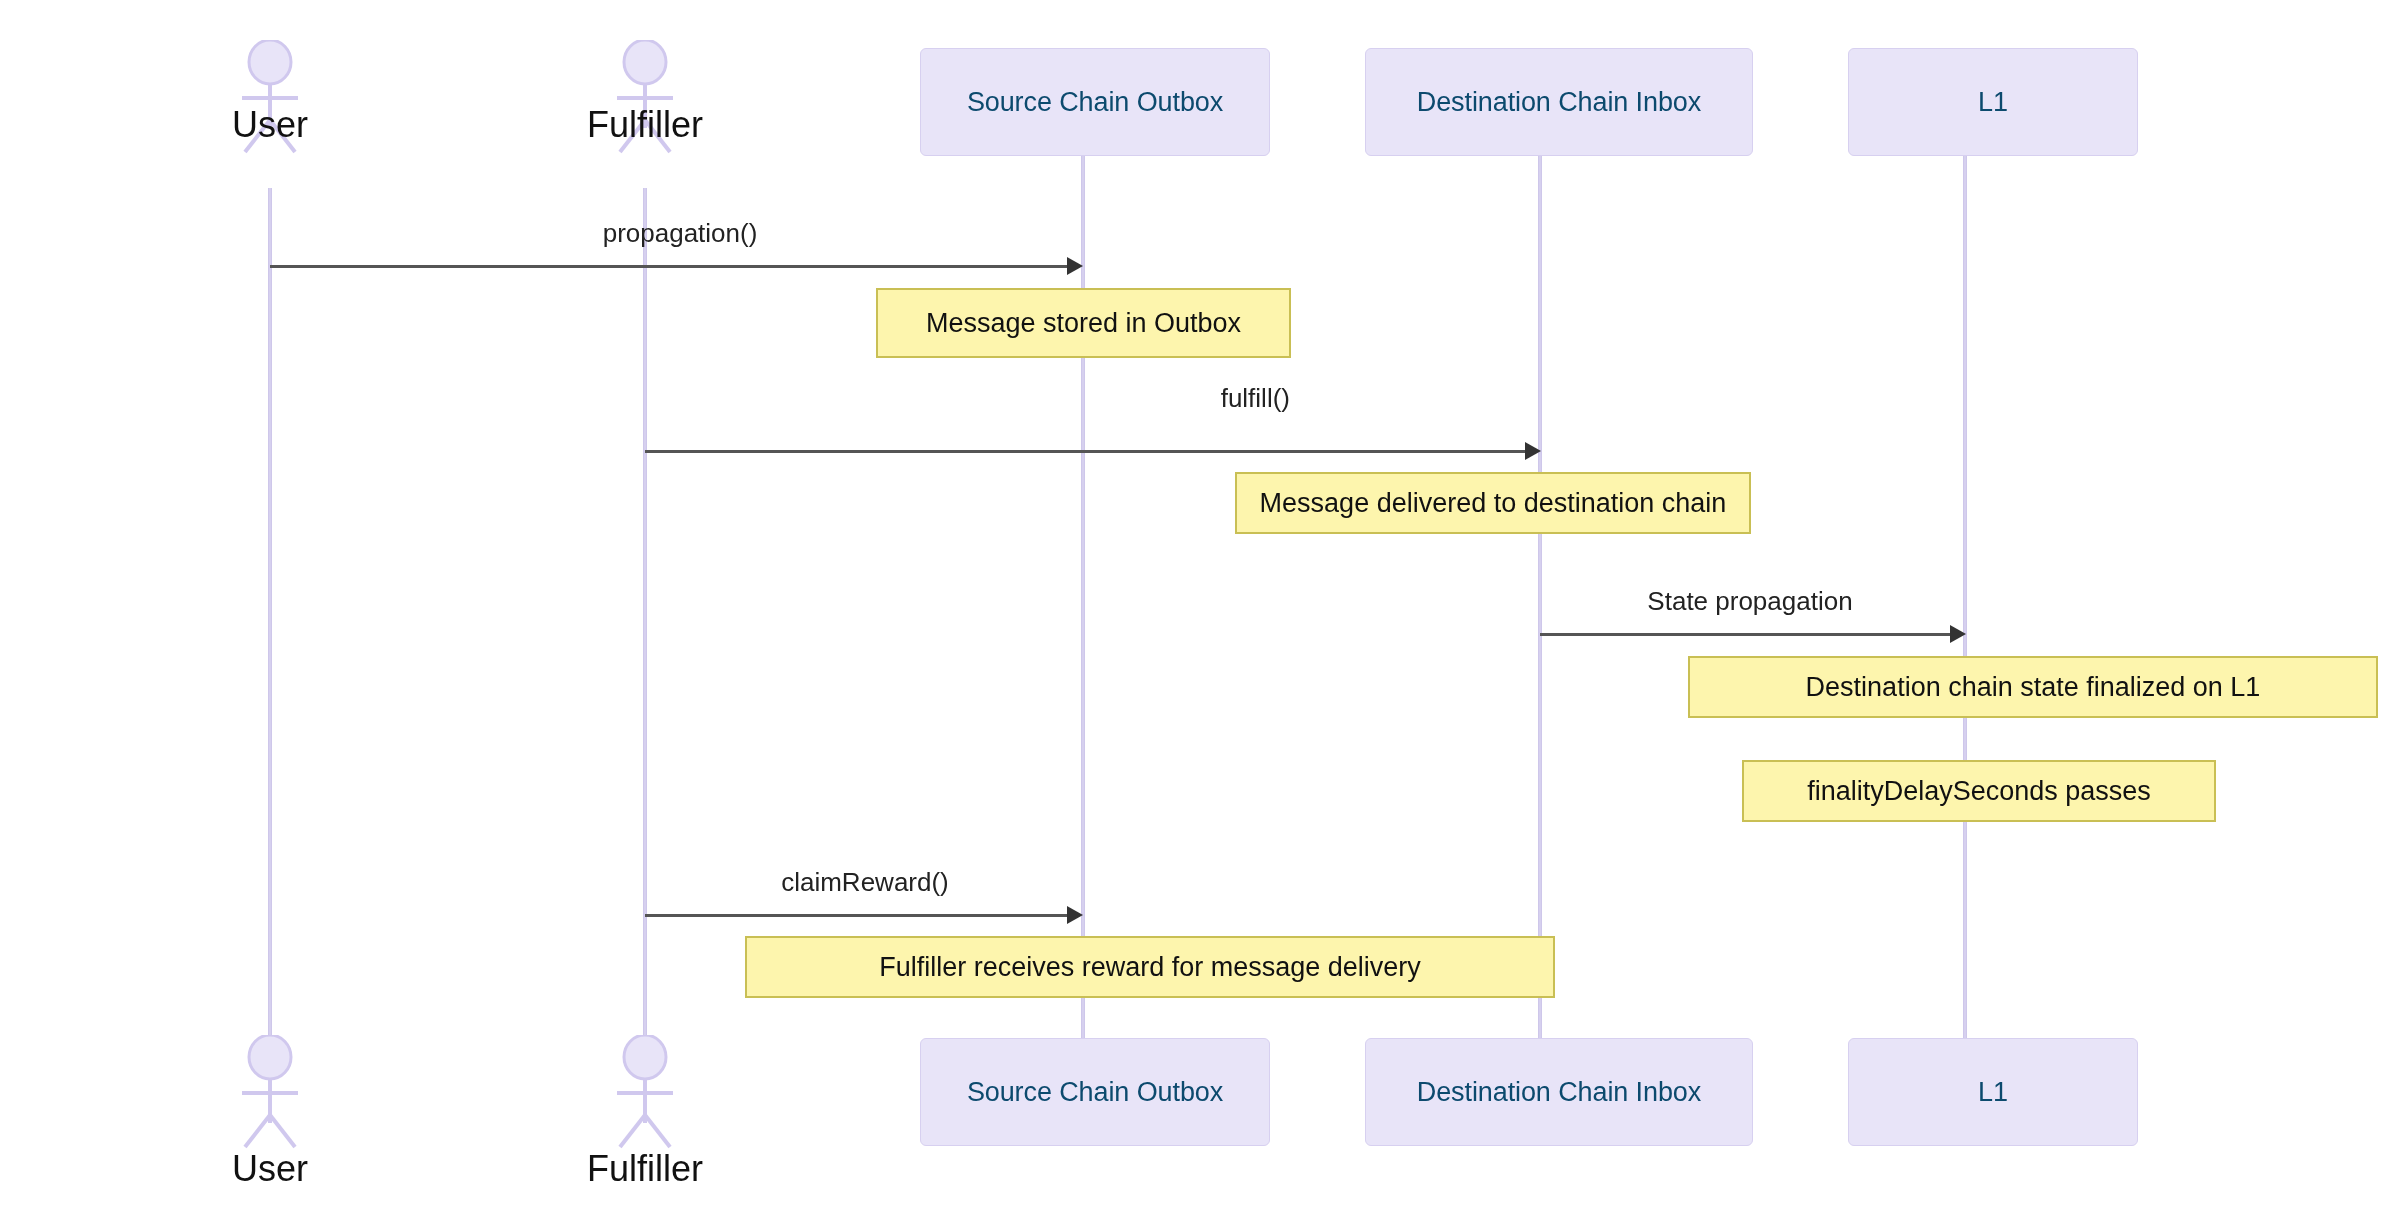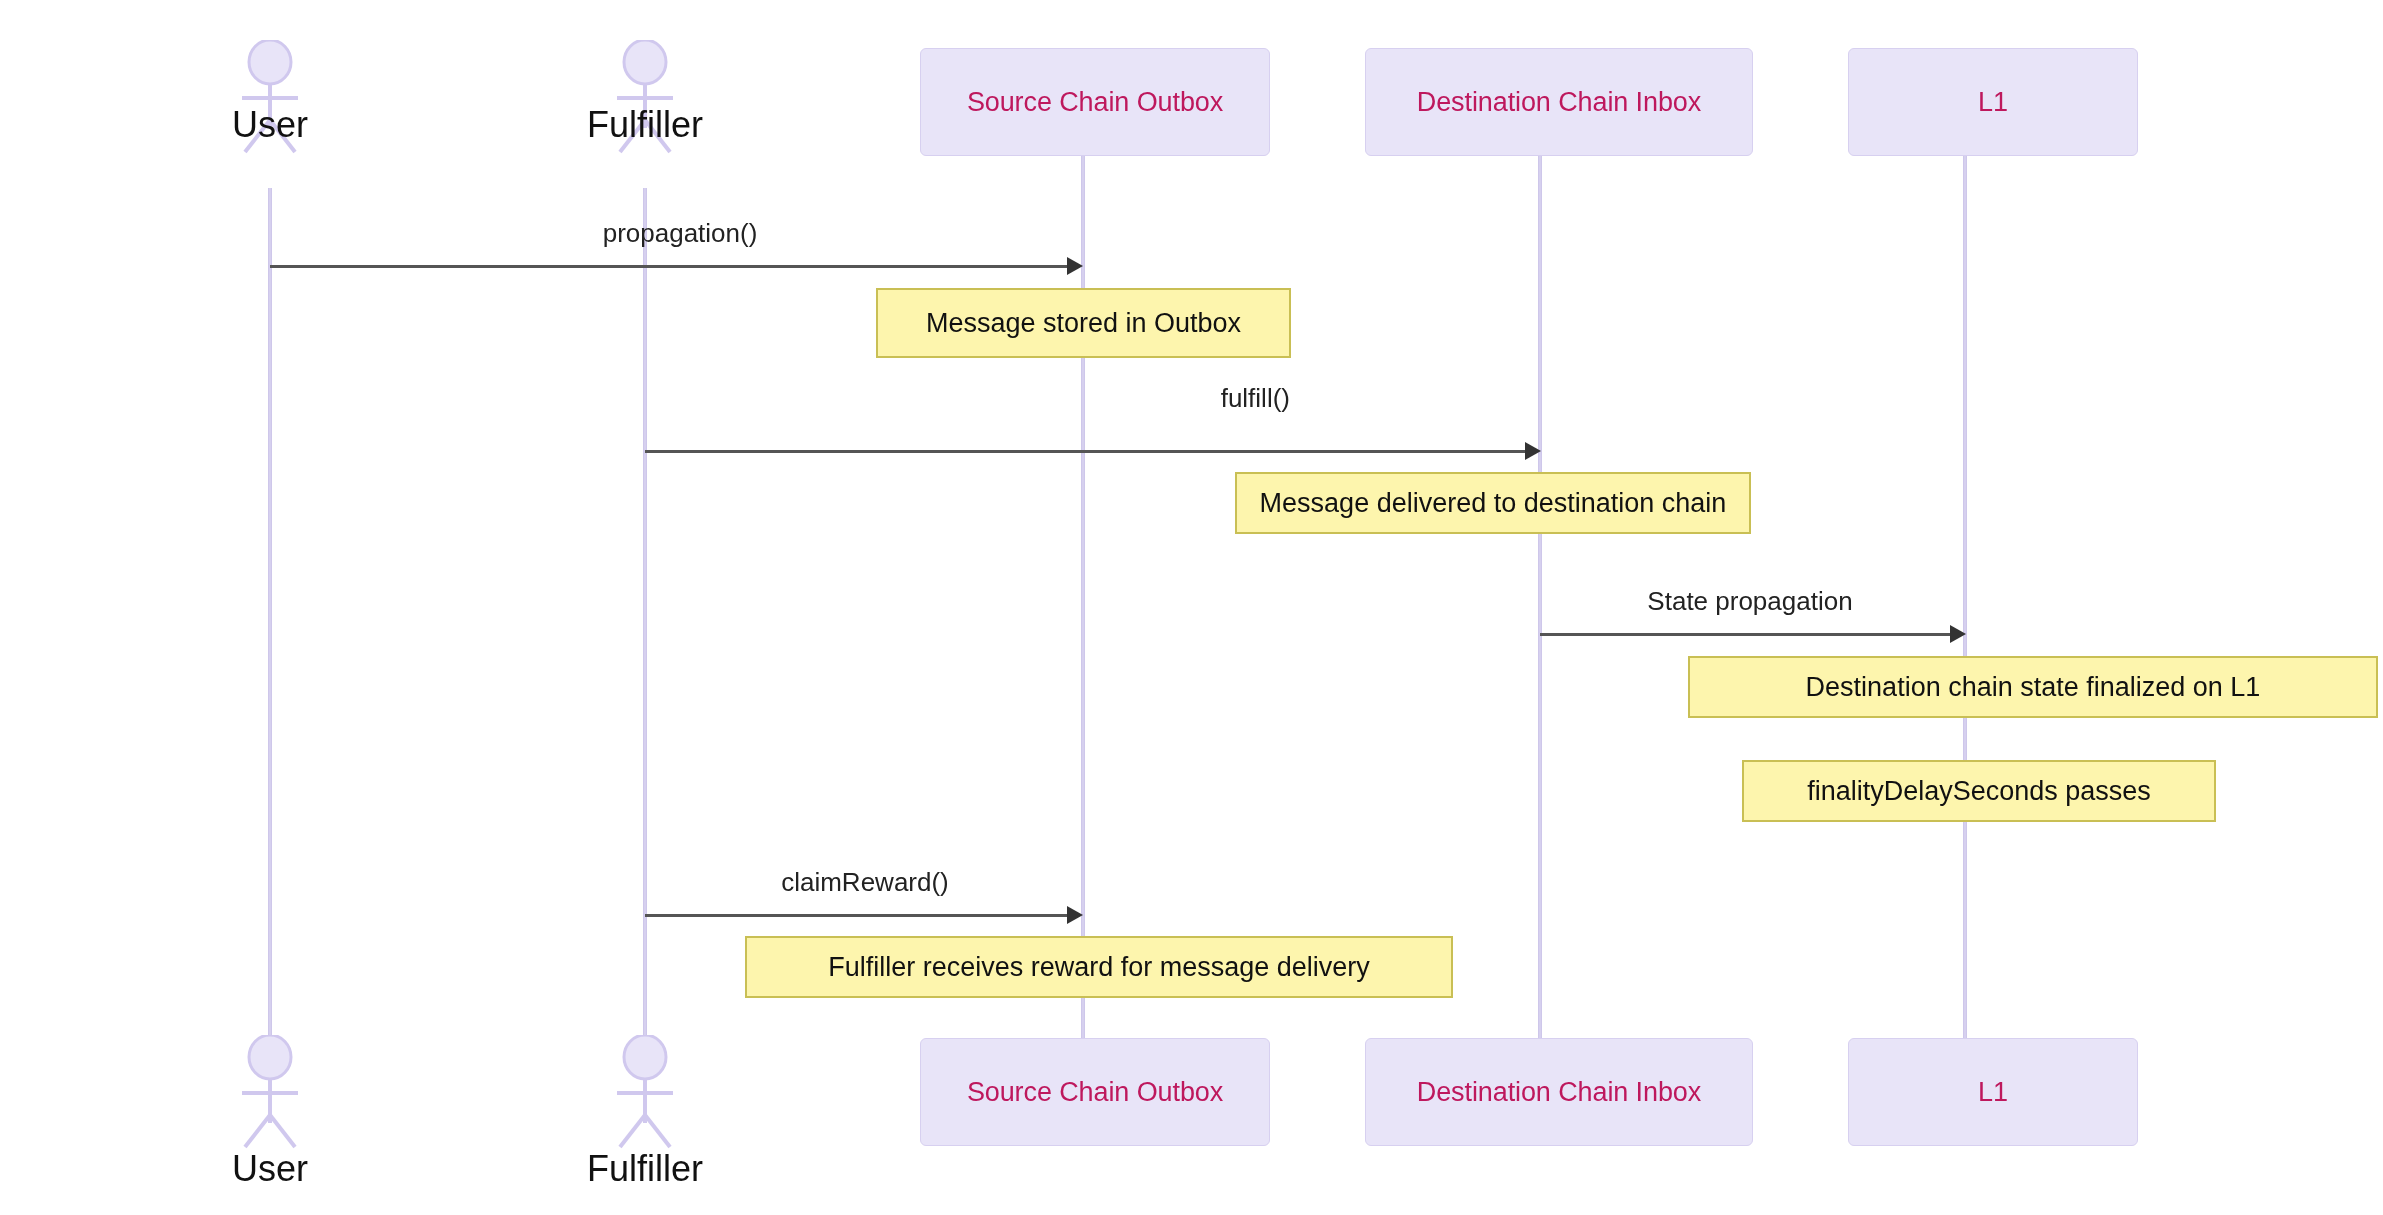--- a/index.html
+++ b/index.html
@@ -29,21 +29,21 @@
 
   
   .participant {
     position: absolute;
     background: #e8e4f8;
     border: 1px solid #d7d0f0;
     border-radius: 6px;
     display: flex;
     align-items: center;
     justify-content: center;
-    color: #be185d;
+    color: #0c4a6e;
     font-size: 27px;
     font-family: "Liberation Sans", sans-serif;
     letter-spacing: -0.1px;
     text-align: center;
     padding: 0 8px;
     line-height: 1.2;
   }
 
   
   .actor { position: absolute; }
@@ -163,21 +163,21 @@
   </div>
 
   <div class="note" style="left:1742px; top:760px; width:474px; height:62px;">
     <span>finalityDelaySeconds passes</span>
   </div>
 
   <div class="msg-label" style="left:665px; top:867px; width:400px;">claimReward()</div>
   <div class="msg-line" style="left:645px; top:914px; width:422px;"></div>
   <div class="msg-arrowhead" style="left:1067px; top:906px;"></div>
 
-  <div class="note" style="left:745px; top:936px; width:708px; height:62px;">
+  <div class="note" style="left:745px; top:936px; width:810px; height:62px;">
     <span>Fulfiller receives reward for message delivery</span>
   </div>
 
   <div class="actor" style="left:230px; top:1035px;">
     <svg width="80" height="118" viewBox="0 0 80 118">
       <ellipse cx="40" cy="22" rx="21" ry="22" fill="#E8E4F8" stroke="#D0C8EE" stroke-width="3"></ellipse>
       <line x1="40" y1="44" x2="40" y2="88" stroke="#D0C8EE" stroke-width="4"></line>
       <line x1="12" y1="58" x2="68" y2="58" stroke="#D0C8EE" stroke-width="4"></line>
       <line x1="40" y1="80" x2="15" y2="112" stroke="#D0C8EE" stroke-width="4"></line>
       <line x1="40" y1="80" x2="65" y2="112" stroke="#D0C8EE" stroke-width="4"></line>

